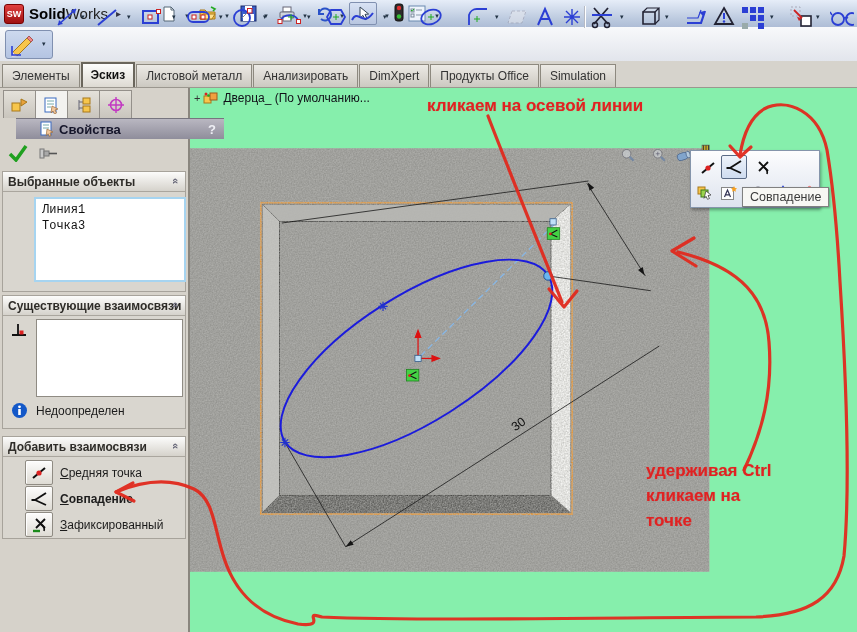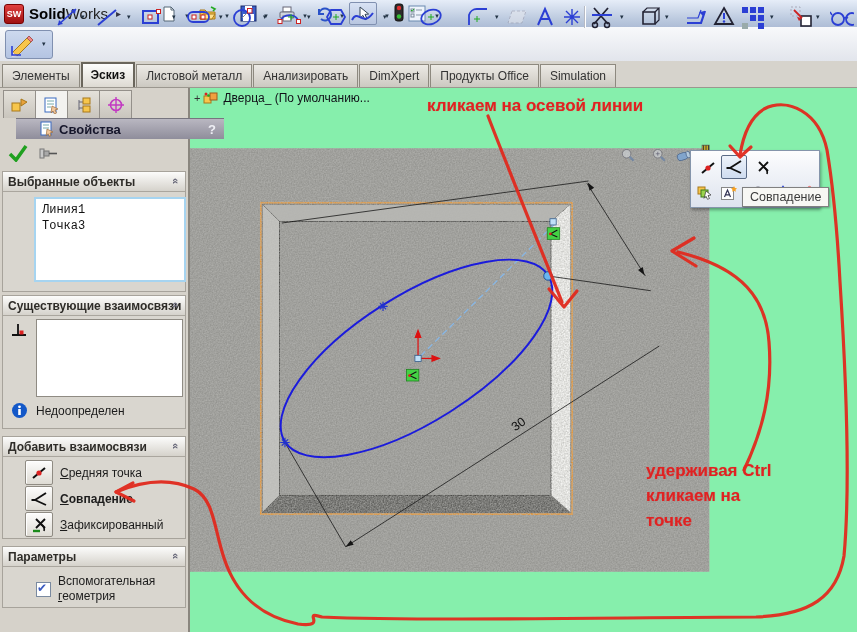--- a/index.html
+++ b/index.html
@@ -415,33 +415,20 @@
             <svg width="18" height="18">
               <path d="M6 3 l9 9 M15 3 l-9 9" stroke="#111" stroke-width="1.9"></path>
               <path d="M3 15 h7" stroke="#1a8a1a" stroke-width="2.4"></path>
               <path d="M10 8 c3 1 5 4 4 7" fill="none" stroke="#111" stroke-width="1.6"></path>
             </svg>
           </span>
         <span class="rellabel ul1">Зафиксированный</span>
       </div>
     </div>
 
-    <div class="abs sec" style="top:458px;height:62px">
-      <div class="sechead">
-          <span>Параметры</span>
-          <span class="chev"></span>
-        </div>
-      <div class="relrow" style="left:33px;top:27px">
-        <span class="cb"></span>
-        <span class="rellabel" style="line-height:15px">
-          <span style="display:block">Вспомогательная</span>
-          <span class="ul1">геометрия</span>
-        </span>
-      </div>
-    </div>
   </div>
 
   <svg class="abs canvas-svg" width="667" height="544" viewBox="190 88 857 544" style="left:190px;top:88px">
     <defs>
       <filter id="grain" x="0%" y="0%" width="100%" height="100%">
         <feTurbulence type="fractalNoise" baseFrequency="0.55" numOctaves="2" stitchTiles="stitch"></feTurbulence>
         <feColorMatrix type="matrix" values="0 0 0 0 0.48  0 0 0 0 0.48  0 0 0 0 0.46  0.9 0 0 0 0"></feColorMatrix>
       </filter>
       <filter id="sparkle" x="0%" y="0%" width="100%" height="100%">
         <feTurbulence type="fractalNoise" baseFrequency="0.5" numOctaves="2" stitchTiles="stitch"></feTurbulence>

